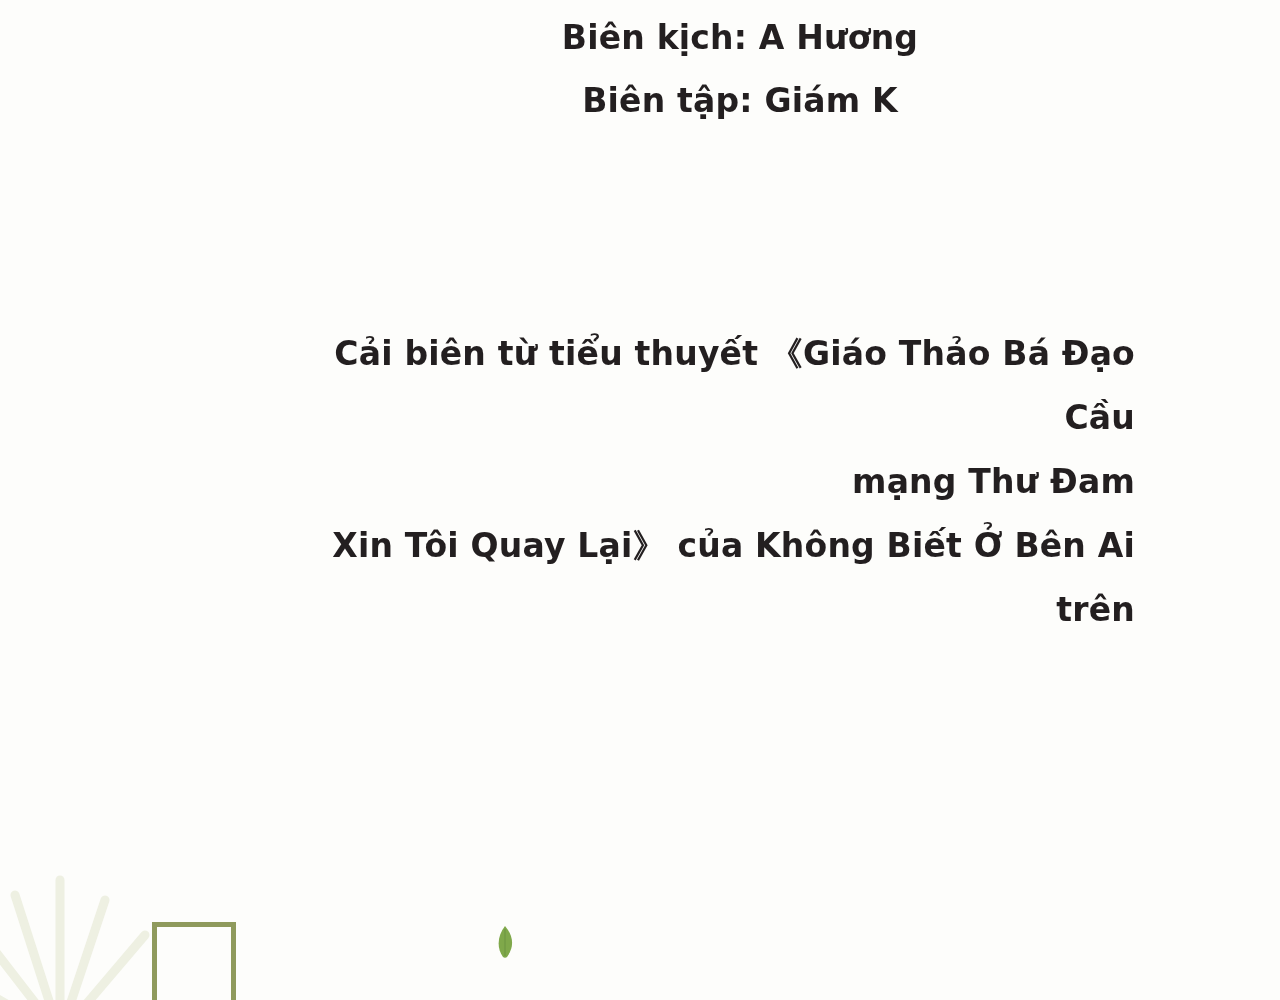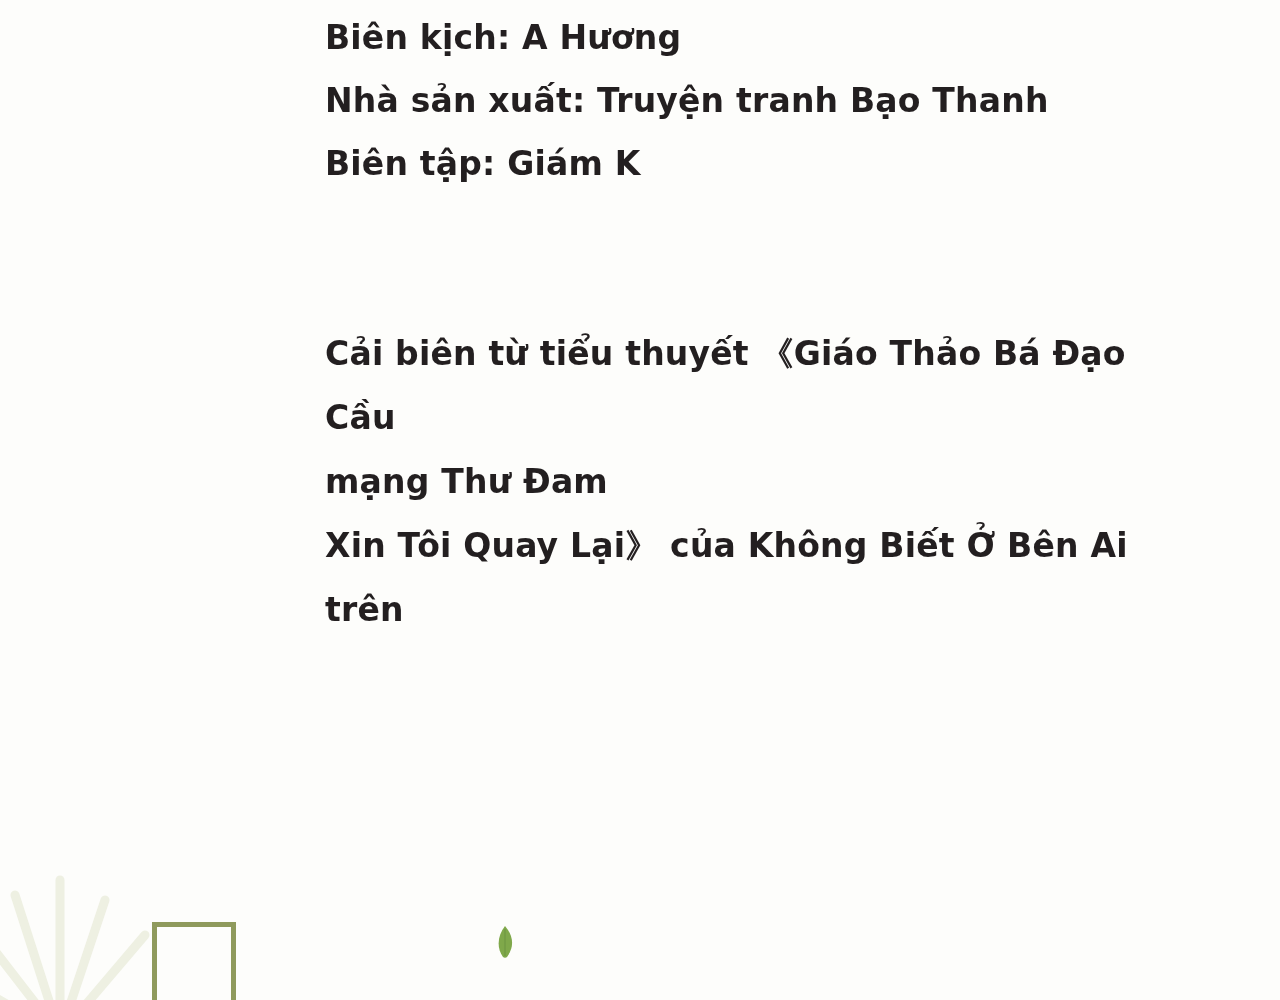--- a/index.html
+++ b/index.html
@@ -21,20 +21,21 @@
     height: 1000px;
     background: #fdfdfb;
   }
 
   
   .credits {
     position: absolute;
     left: 325px;
     top: 6px;
     width: 830px;
+    text-align: center;
   }
   .credit-line {
     font-family: "DejaVu Sans", sans-serif;
     font-weight: bold;
     font-size: 33px;
     line-height: 63px;
     color: #231f20;
     letter-spacing: 0.2px;
     white-space: nowrap;
   }
@@ -45,20 +46,21 @@
     top: 322px;
     width: 810px;
   }
   .adapt-line {
     font-family: "DejaVu Sans", sans-serif;
     font-weight: bold;
     font-size: 33px;
     line-height: 64px;
     color: #231f20;
     letter-spacing: 0.2px;
+    text-align: right;
   }
 
   
   .art {
     position: absolute;
     left: 0;
     bottom: 0;
     width: 600px;
     height: 170px;
     pointer-events: none;
@@ -89,21 +91,20 @@
     height: 34px;
   }
 </style>
 </head>
 <body>
 
 <div class="page">
 
   <div class="credits">
     <div class="credit-line">Biên kịch: A Hương</div>
-    <div class="credit-line">Nhà sản xuất: Truyện tranh Bạo Thanh</div>
     <div class="credit-line">Biên tập: Giám K</div>
   </div>
 
   <div class="adapt-block">
     <div class="adapt-line">Cải biên từ tiểu thuyết 《Giáo Thảo Bá Đạo Cầu</div>
     <div class="adapt-line">mạng Thư Đam</div>
     <div class="adapt-line">Xin Tôi Quay Lại》 của Không Biết Ở Bên Ai trên</div>
   </div>
 
   <div class="art">

